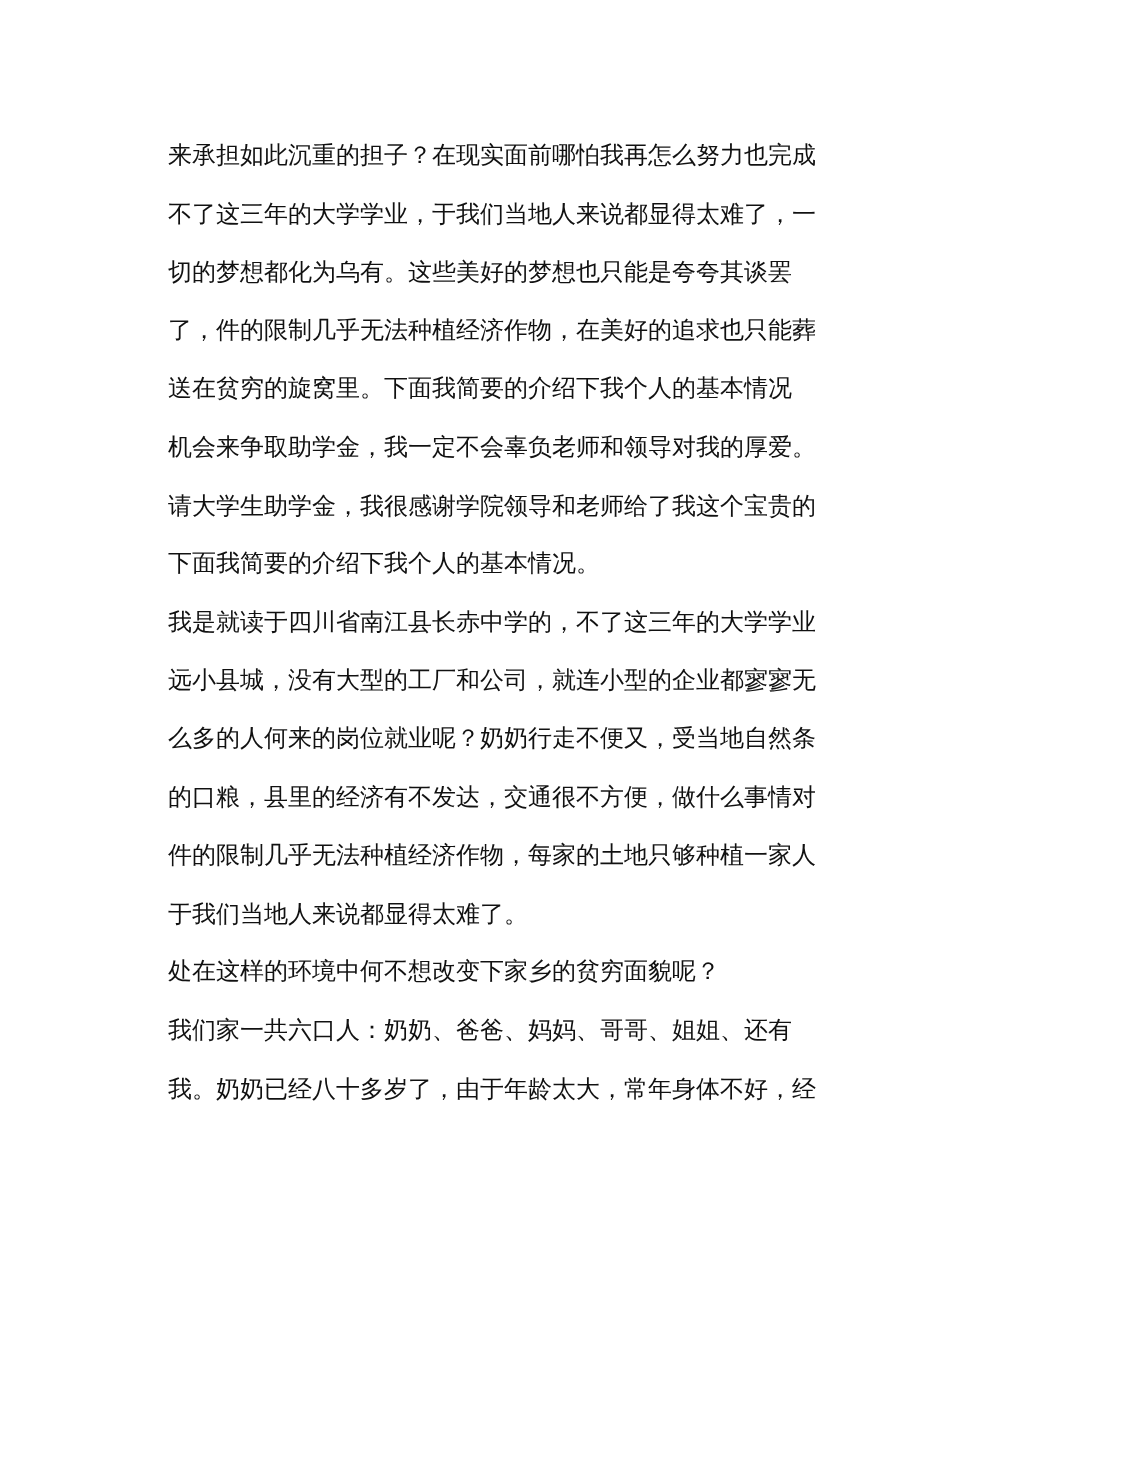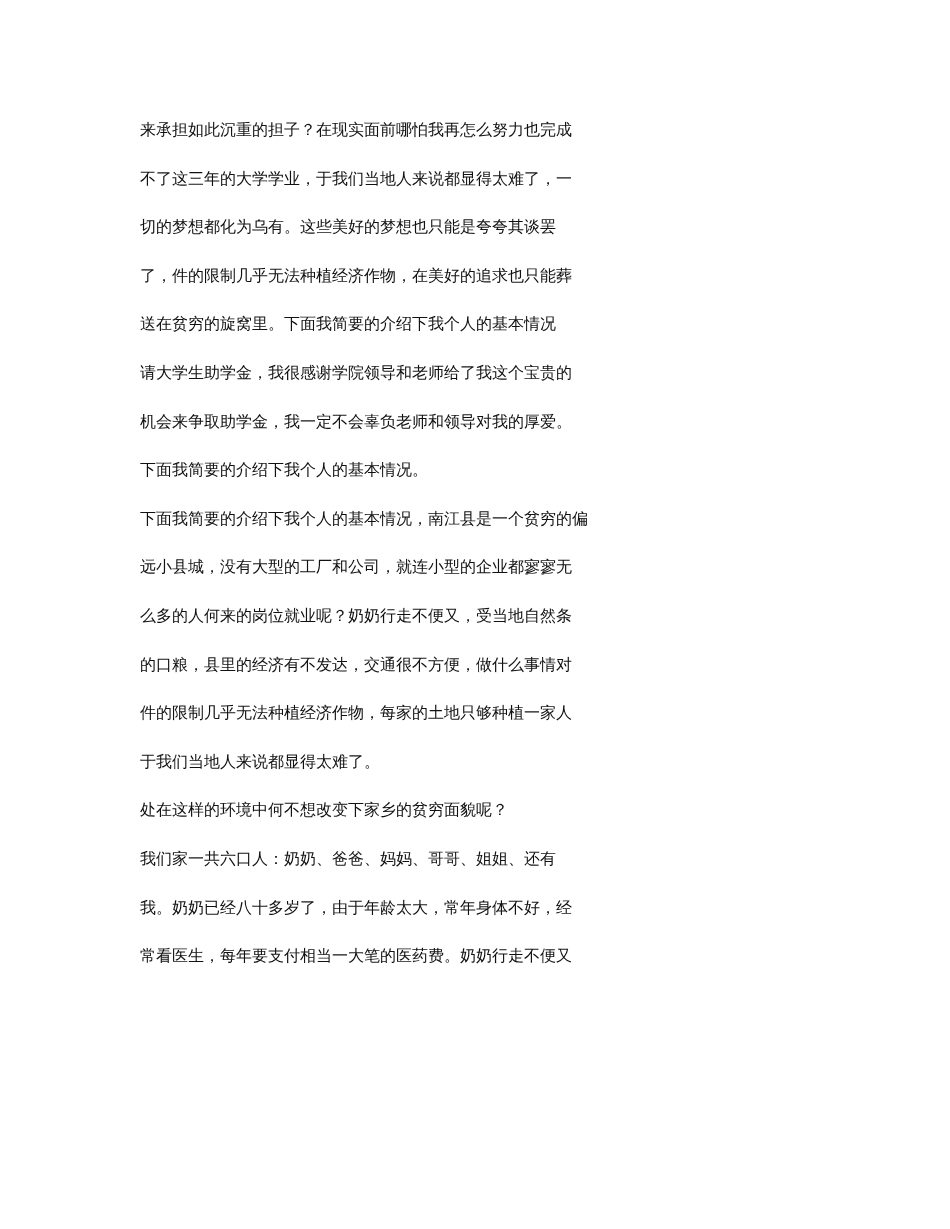--- a/index.html
+++ b/index.html
@@ -3,46 +3,45 @@
   <meta charset="utf-8">
   <style>
     html, body { margin: 0; padding: 0; background: #ffffff; }
     body { width: 950px; height: 1229px; position: relative; overflow: hidden; }
     .page {
       position: absolute;
       left: 140px;
       top: 106px;
       width: 680px;
       font-family: Liberation Serif, serif;
-      font-size: 16px;
+      font-size: 20px;
       line-height: 48.6px;
       color: #111111;
       letter-spacing: 0px;
     }
     .line {
       display: block;
       white-space: nowrap;
       height: 48.6px;
     }
   </style>
 </head>
 <body>
 
 <div class="page">
   <span class="line">来承担如此沉重的担子？在现实面前哪怕我再怎么努力也完成</span>
   <span class="line">不了这三年的大学学业，于我们当地人来说都显得太难了，一</span>
   <span class="line">切的梦想都化为乌有。这些美好的梦想也只能是夸夸其谈罢</span>
   <span class="line">了，件的限制几乎无法种植经济作物，在美好的追求也只能葬</span>
   <span class="line">送在贫穷的旋窝里。下面我简要的介绍下我个人的基本情况</span>
+  <span class="line">机会来争取助学金，我一定不会辜负老师和领导对我的厚爱。</span>
   <span class="line">请大学生助学金，我很感谢学院领导和老师给了我这个宝贵的</span>
-  <span class="line">机会来争取助学金，我一定不会辜负老师和领导对我的厚爱。</span>
   <span class="line">下面我简要的介绍下我个人的基本情况。</span>
-  <span class="line">下面我简要的介绍下我个人的基本情况，南江县是一个贫穷的偏</span>
+  <span class="line">我是就读于四川省南江县长赤中学的，不了这三年的大学学业</span>
   <span class="line">远小县城，没有大型的工厂和公司，就连小型的企业都寥寥无</span>
   <span class="line">么多的人何来的岗位就业呢？奶奶行走不便又，受当地自然条</span>
   <span class="line">的口粮，县里的经济有不发达，交通很不方便，做什么事情对</span>
   <span class="line">件的限制几乎无法种植经济作物，每家的土地只够种植一家人</span>
   <span class="line">于我们当地人来说都显得太难了。</span>
   <span class="line">处在这样的环境中何不想改变下家乡的贫穷面貌呢？</span>
   <span class="line">我们家一共六口人：奶奶、爸爸、妈妈、哥哥、姐姐、还有</span>
   <span class="line">我。奶奶已经八十多岁了，由于年龄太大，常年身体不好，经</span>
-  <span class="line">常看医生，每年要支付相当一大笔的医药费。奶奶行走不便又</span>
 </div>
 
 </body></html>

